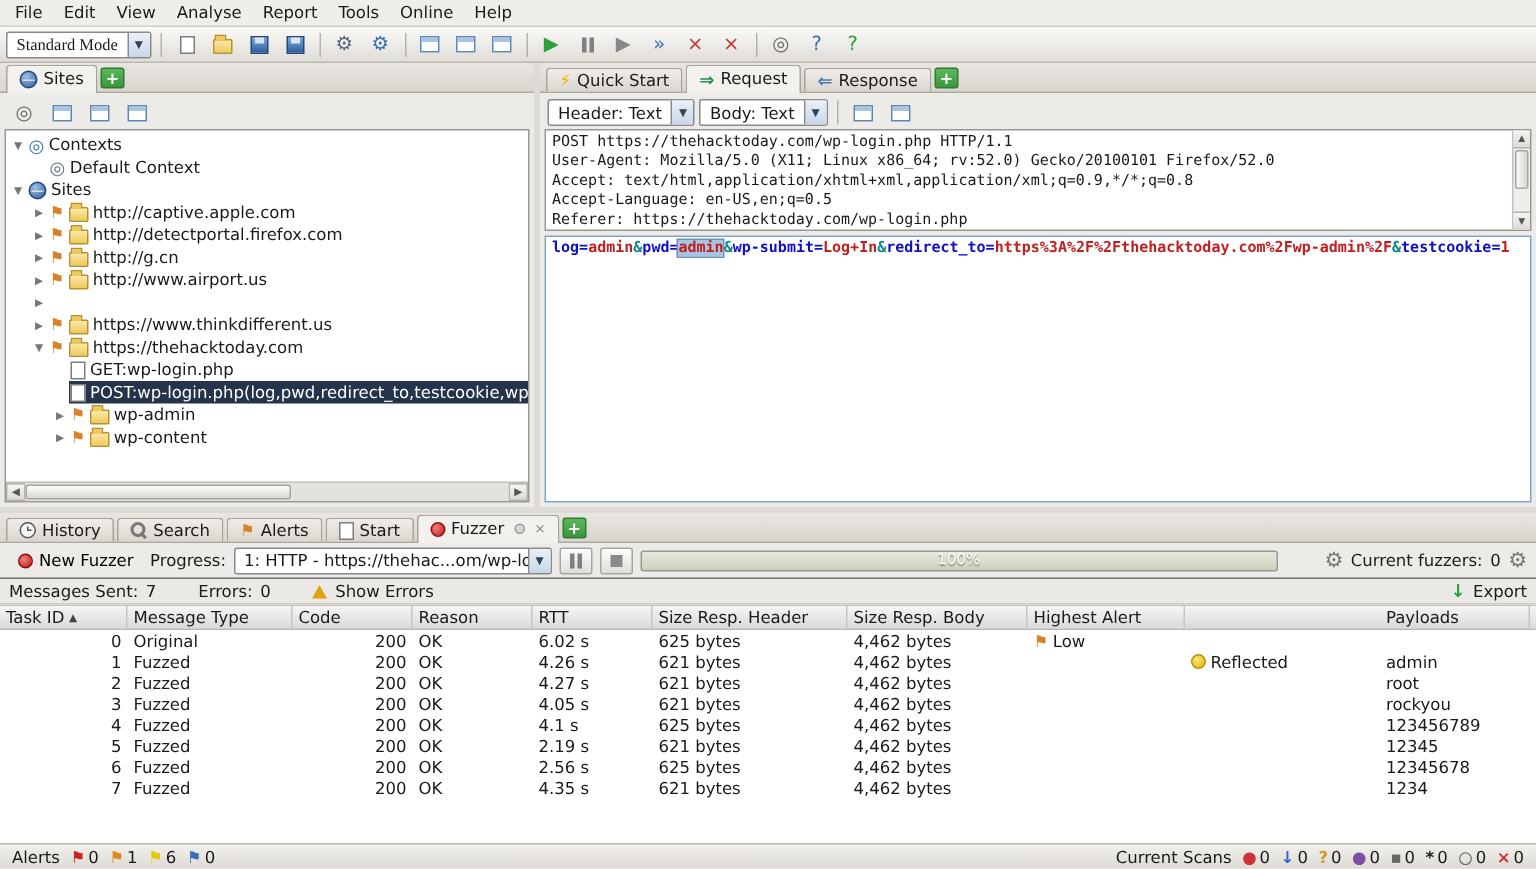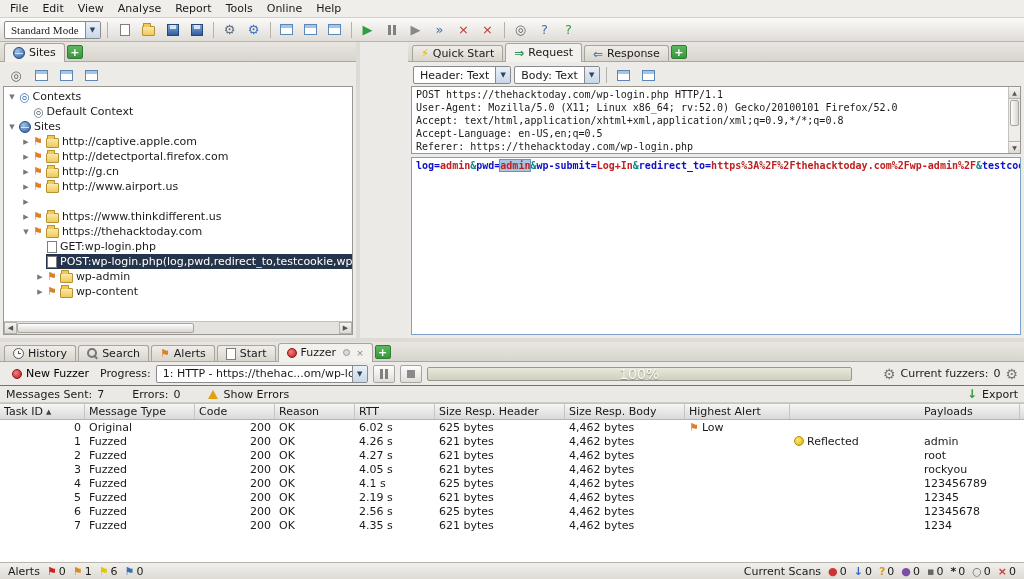--- a/index.html
+++ b/index.html
@@ -53,21 +53,21 @@
   .tab { display:inline-flex; align-items:center; gap:4px; height:16px; padding:0 8px; border:1px solid #A8A49D; border-bottom:none; border-radius:3px 3px 0 0; background:linear-gradient(#F0EDE9,#D9D5CE); white-space:nowrap; }
   .tab.active { background:#F3F1ED; height:19px; margin-bottom:-1px; padding-bottom:1px; }
   .tab.plus { width:16px; height:14px; padding:0; justify-content:center; background:linear-gradient(#5CB85C,#39963F); color:#FFF; border:1px solid #2E7D32; border-radius:2px; font-weight:bold; margin-bottom:2px; }
   .tab-close { color:#888; font-size:9px; margin-left:2px; }
   .tab-pin { width:7px; height:7px; border:1px solid #999; border-radius:50%; background:#D8D8D8; margin-left:3px; }
 
   
   .workspace { height:296px; display:flex; flex:none; }
   .left-panel { width:356px; display:flex; flex-direction:column; flex:none; }
   .splitter-v { width:4px; background:#DEDBD6; flex:none; }
-  .right-panel { flex:1; min-width:0; display:flex; flex-direction:column;margin-left:48px; }
+  .right-panel { flex:1; min-width:0; display:flex; flex-direction:column; }
   .panel-body { flex:1; min-height:0; background:#EDEBE7; padding:2px 3px 3px; display:flex; flex-direction:column; }
   .inner-toolbar { height:22px; display:flex; align-items:center; gap:3px; padding:0 2px; flex:none; }
 
   .tree-wrap { flex:1; min-height:0; border:1px solid #9A9793; background:#FFF; display:flex; flex-direction:column; }
   .tree { flex:1; overflow:hidden; padding:2px 0; }
   .tree-row { display:flex; align-items:center; height:15px; white-space:nowrap; }
   .expander { width:12px; text-align:center; color:#777; font-size:7px; flex:none; }
   .tree-content { display:inline-flex; align-items:center; gap:3px; padding:0 3px 0 1px; height:15px; }
   .tree-row.selected .tree-content { background:#24344A; color:#FFF; }
   .hscroll { height:13px; border-top:1px solid #C5C2BC; background:#EFEDEA; display:flex; align-items:stretch; flex:none; }
@@ -93,21 +93,21 @@
   .tok.sel { background:#A9C4E0; outline:1px solid #6E93B8; }
 
   
   .splitter-h { height:4px; background:#DEDBD6; flex:none; }
   .bottom-panel { height:220px; display:flex; flex-direction:column; background:#EDEBE7; flex:none; }
   .fuzzer-toolbar { height:24px; display:flex; align-items:center; gap:5px; padding:0 6px; border-bottom:1px solid #737373; flex:none; }
   .nf-btn { display:inline-flex; align-items:center; gap:4px; height:20px; padding:0 6px; background:transparent; border:none; font:inherit; }
   .mini-btn { width:22px; height:18px; border:1px solid #A8A5A0; border-radius:2px; background:linear-gradient(#FDFDFD,#E0DEDA); display:inline-flex; align-items:center; justify-content:center; }
   .stop-glyph { width:8px; height:8px; background:#8A8A8A; display:inline-block; }
   .progress { width:425px; height:14px; border:1px solid #9A9793; border-radius:2px; background:linear-gradient(#E9E9DC,#CFCFBE); position:relative; }
-  .ptext { position:absolute; inset:0; display:flex; align-items:center; justify-content:center; color:#FCFCF6; font-size:14px; text-shadow:0 1px 1px #8A8A7A; }
+  .ptext { position:absolute; inset:0; display:flex; align-items:center; justify-content:center; color:#FCFCF6; font-size:10px; text-shadow:0 1px 1px #8A8A7A; }
   .spacer { flex:1; }
   .gear-glyph { color:#777; font-size:14px; }
   .messages-bar { height:17px; display:flex; align-items:center; gap:5px; padding:0 6px; background:#EBE9E5; border-bottom:1px solid #CFCCC6; flex:none; }
   .warn-tri { width:0; height:0; border-left:5px solid transparent; border-right:5px solid transparent; border-bottom:9px solid #E0A010; display:inline-block; }
   .export-arrow { color:#2E9E3E; font-weight:bold; font-size:12px; }
   .gap18 { width:18px; display:inline-block; }
 
   .ftable { flex:1; min-height:0; background:#FFF; border-top:1px solid #C5C2BC; display:flex; flex-direction:column; overflow:hidden; }
   .thead { display:flex; height:16px; background:linear-gradient(#F6F6F6,#D9D9D9); border-bottom:1px solid #B5B5B5; flex:none; }
   .th { padding:0 4px; display:flex; align-items:center; border-right:1px solid #C5C5C5; white-space:nowrap; overflow:hidden; }

